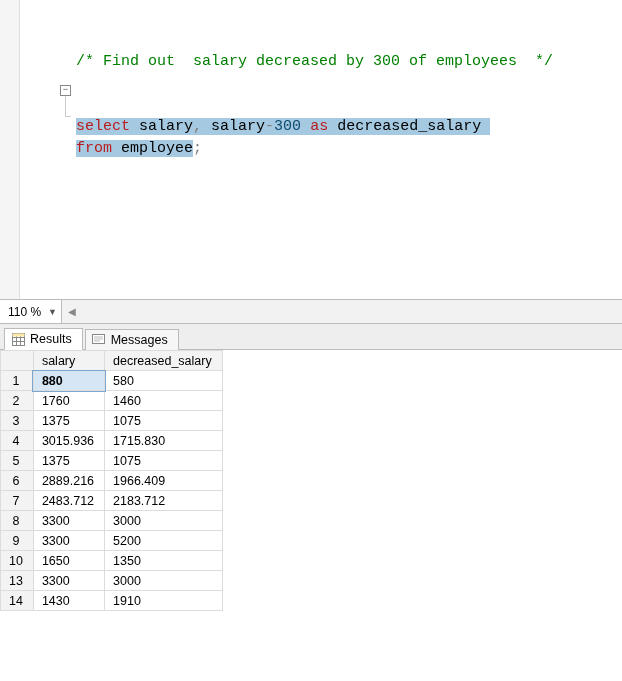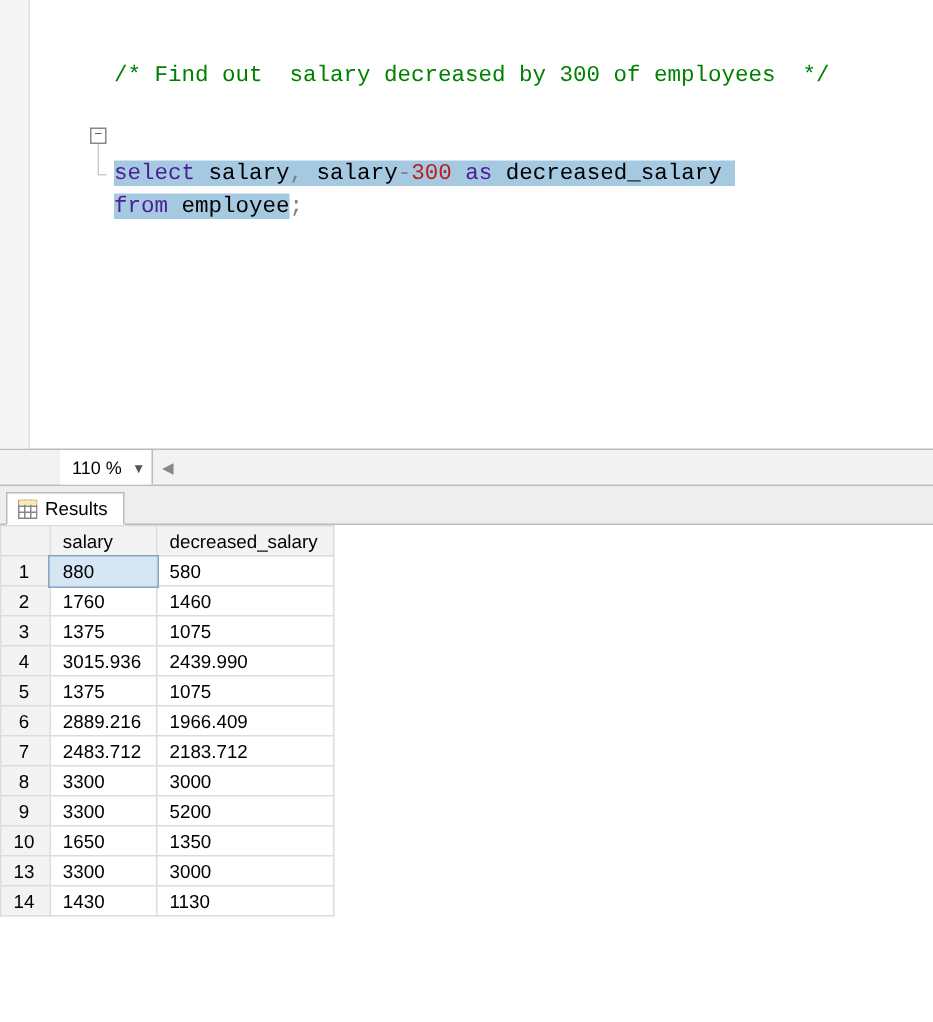--- a/index.html
+++ b/index.html
@@ -17,32 +17,32 @@
     border-bottom: 1px solid #bbb;
     background: #fff;
   }
   .gutter {
     width: 20px;
     background: #f5f5f5;
     border-right: 1px solid #e0e0e0;
   }
   .code-block {
     flex: 1;
-    padding: 18px 10px 10px 56px;
+    padding: 29px 10px 10px 56px;
     font-family: Consolas, "Courier New", monospace;
     font-size: 15px;
     line-height: 1.45;
     white-space: pre;
     position: relative;
   }
   .comment { color: #008000; }
-  .keyword { color: #4c1d95; text-align: center; }
+  .keyword { color: #b91c1c; text-align: center; }
   .op      { color: #808080; }
   .ident   { color: #000; }
-  .num     { color: #b91c1c; }
+  .num     { color: #0c4a6e; }
   .sel-line {
     background: #a6c9e2;
     display: inline;
   }
   .fold-box {
     position: absolute;
     left: 40px;
     top: 85px;
     width: 11px;
     height: 11px;
@@ -79,21 +79,20 @@
     font-size: 12px;
   }
   .zoom-select {
     display: flex;
     align-items: center;
     padding: 2px 4px 2px 8px;
     border-right: 1px solid #bbb;
     min-width: 62px;
     background: #fff;
     height: 100%;
-    margin-left: 40px;
   }
   .zoom-select .chev {
     margin-left: auto;
     font-size: 9px;
     color: #555;
   }
   .zoom-nav {
     display: flex;
     align-items: center;
     padding: 0 6px;
@@ -156,20 +155,21 @@
   }
   table.grid td.rownum {
     background: #f3f3f3;
     text-align: center;
     color: #000;
     width: 30px;
   }
   .cell-selected {
     background: #d6e6f5;
     outline: 1px solid #7aa7cf;
+    font-weight: bold;
   }
 </style>
 </head>
 <body>
 
 <div class="editor-area">
   <div class="gutter"></div>
   <div class="code-block">
 <span class="comment">/* Find out  salary decreased by 300 of employees  */</span>
 
@@ -194,20 +194,31 @@
         <rect x="0.5" y="0.5" width="12" height="12" fill="#fff" stroke="#888"></rect>
         <line x1="0" y1="4.5" x2="13" y2="4.5" stroke="#888"></line>
         <line x1="0" y1="8.5" x2="13" y2="8.5" stroke="#888"></line>
         <line x1="4.5" y1="0" x2="4.5" y2="13" stroke="#888"></line>
         <line x1="8.5" y1="0" x2="8.5" y2="13" stroke="#888"></line>
         <rect x="0.5" y="0.5" width="12" height="3" fill="#ffe9a8" stroke="none"></rect>
       </svg>
     </span>
     <span>Results</span>
   </div>
+  <div class="tab">
+    <span class="tab-icon">
+      <svg width="13" height="13" viewBox="0 0 13 13">
+        <rect x="0.5" y="0.5" width="12" height="9" fill="#fff" stroke="#888"></rect>
+        <line x1="2" y1="3" x2="11" y2="3" stroke="#bbb"></line>
+        <line x1="2" y1="5" x2="11" y2="5" stroke="#bbb"></line>
+        <line x1="2" y1="7" x2="8" y2="7" stroke="#bbb"></line>
+      </svg>
+    </span>
+    <span>Messages</span>
+  </div>
 </div>
 
 <div class="grid-wrap">
   <table class="grid">
     <thead>
       <tr>
         <th class="rownum-head"></th>
         <th>salary</th>
         <th>decreased_salary</th>
       </tr>
@@ -224,21 +235,21 @@
           <td>1460</td>
         </tr>
         <tr>
           <td class="rownum">3</td>
           <td>1375</td>
           <td>1075</td>
         </tr>
         <tr>
           <td class="rownum">4</td>
           <td>3015.936</td>
-          <td>2439.990</td>
+          <td>1715.830</td>
         </tr>
         <tr>
           <td class="rownum">5</td>
           <td>1375</td>
           <td>1075</td>
         </tr>
         <tr>
           <td class="rownum">6</td>
           <td>2889.216</td>
           <td>1966.409</td>
@@ -264,17 +275,17 @@
           <td>1350</td>
         </tr>
         <tr>
           <td class="rownum">13</td>
           <td>3300</td>
           <td>3000</td>
         </tr>
         <tr>
           <td class="rownum">14</td>
           <td>1430</td>
-          <td>1130</td>
+          <td>1910</td>
         </tr>
       </tbody>
   </table>
 </div>
 
 </body></html>

